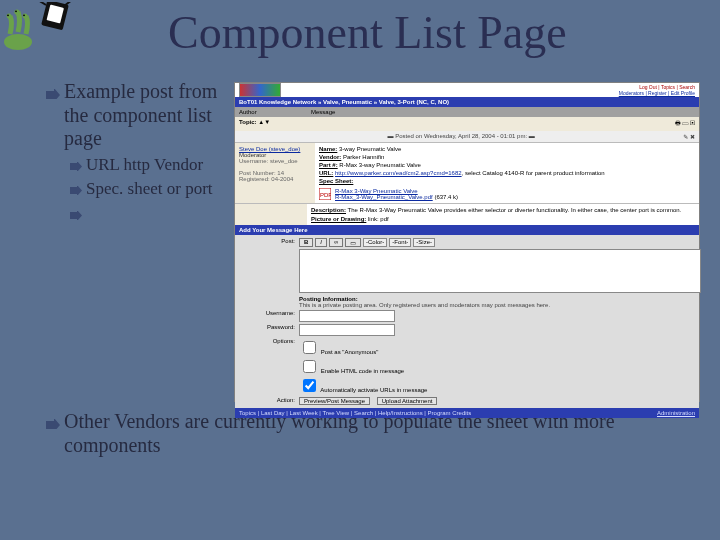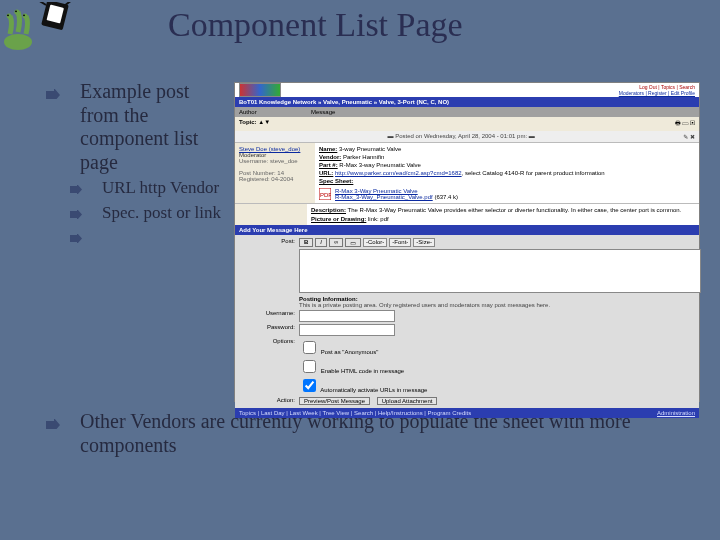--- a/index.html
+++ b/index.html
@@ -1,20 +1,20 @@
 <!DOCTYPE html>
 <html><head>
 <meta charset="utf-8">
 <style>
   html,body{margin:0;padding:0}
   body{width:720px;height:540px;background:#5a7090;font-family:"Comic Sans MS","Comic Sans",cursive;color:#262a40;overflow:hidden;position:relative}
   .logo{position:absolute;left:4px;top:2px;width:70px;height:52px}
-  .title{position:absolute;left:168px;top:6px;font-size:34px;color:#2a2e52}
+  .title{position:absolute;left:168px;top:6px;font-size:46px;color:#2a2e52}
   .col-left{position:absolute;left:46px;top:80px;width:182px}
-  .bullet-row{display:flex;gap:20px;margin-bottom:4px}
+  .bullet-row{display:flex;gap:4px;margin-bottom:4px}
   .arrow-main{flex:0 0 auto;margin-top:9px}
   .arrow-sub{flex:0 0 auto;margin-top:7px}
   .txt-main{font-size:20px;line-height:1.18}
   .txt-sub{font-size:17px;line-height:1.2}
   .sub-list{margin-left:24px}
   .foot{position:absolute;left:46px;top:410px;width:640px}
   .shot{position:absolute;left:234px;top:82px;width:464px;height:318px;background:#d8d8d8;border:1px solid #808080;font-family:Verdana,Arial,sans-serif;font-size:6px;color:#000;display:flex;flex-direction:column}
   .shot a{color:#0b2aa0;text-decoration:underline}
   .shot .hdr{background:#fff;height:18px;display:flex;justify-content:space-between;align-items:center;padding:0 4px}
   .shot .hdr .links{color:#a00;font-size:5px;text-align:right}
@@ -77,21 +77,21 @@
     <div class="bullet-row">
       <svg class="arrow-sub" width="12" height="9">
           <polygon points="0,1 7,1 7,-1 12,4.5 7,10 7,8 0,8" fill="#3a4a72"></polygon>
         </svg>
       <div class="txt-sub">URL http Vendor</div>
     </div>
     <div class="bullet-row">
       <svg class="arrow-sub" width="12" height="9">
           <polygon points="0,1 7,1 7,-1 12,4.5 7,10 7,8 0,8" fill="#3a4a72"></polygon>
         </svg>
-      <div class="txt-sub">Spec. post or link</div>
+      <div class="txt-sub">Spec. sheet or port</div>
     </div>
     <div class="bullet-row">
       <svg class="arrow-sub" width="12" height="9">
           <polygon points="0,1 7,1 7,-1 12,4.5 7,10 7,8 0,8" fill="#3a4a72"></polygon>
         </svg>
     </div>
   </div>
 </div>
 
 <div class="foot">

